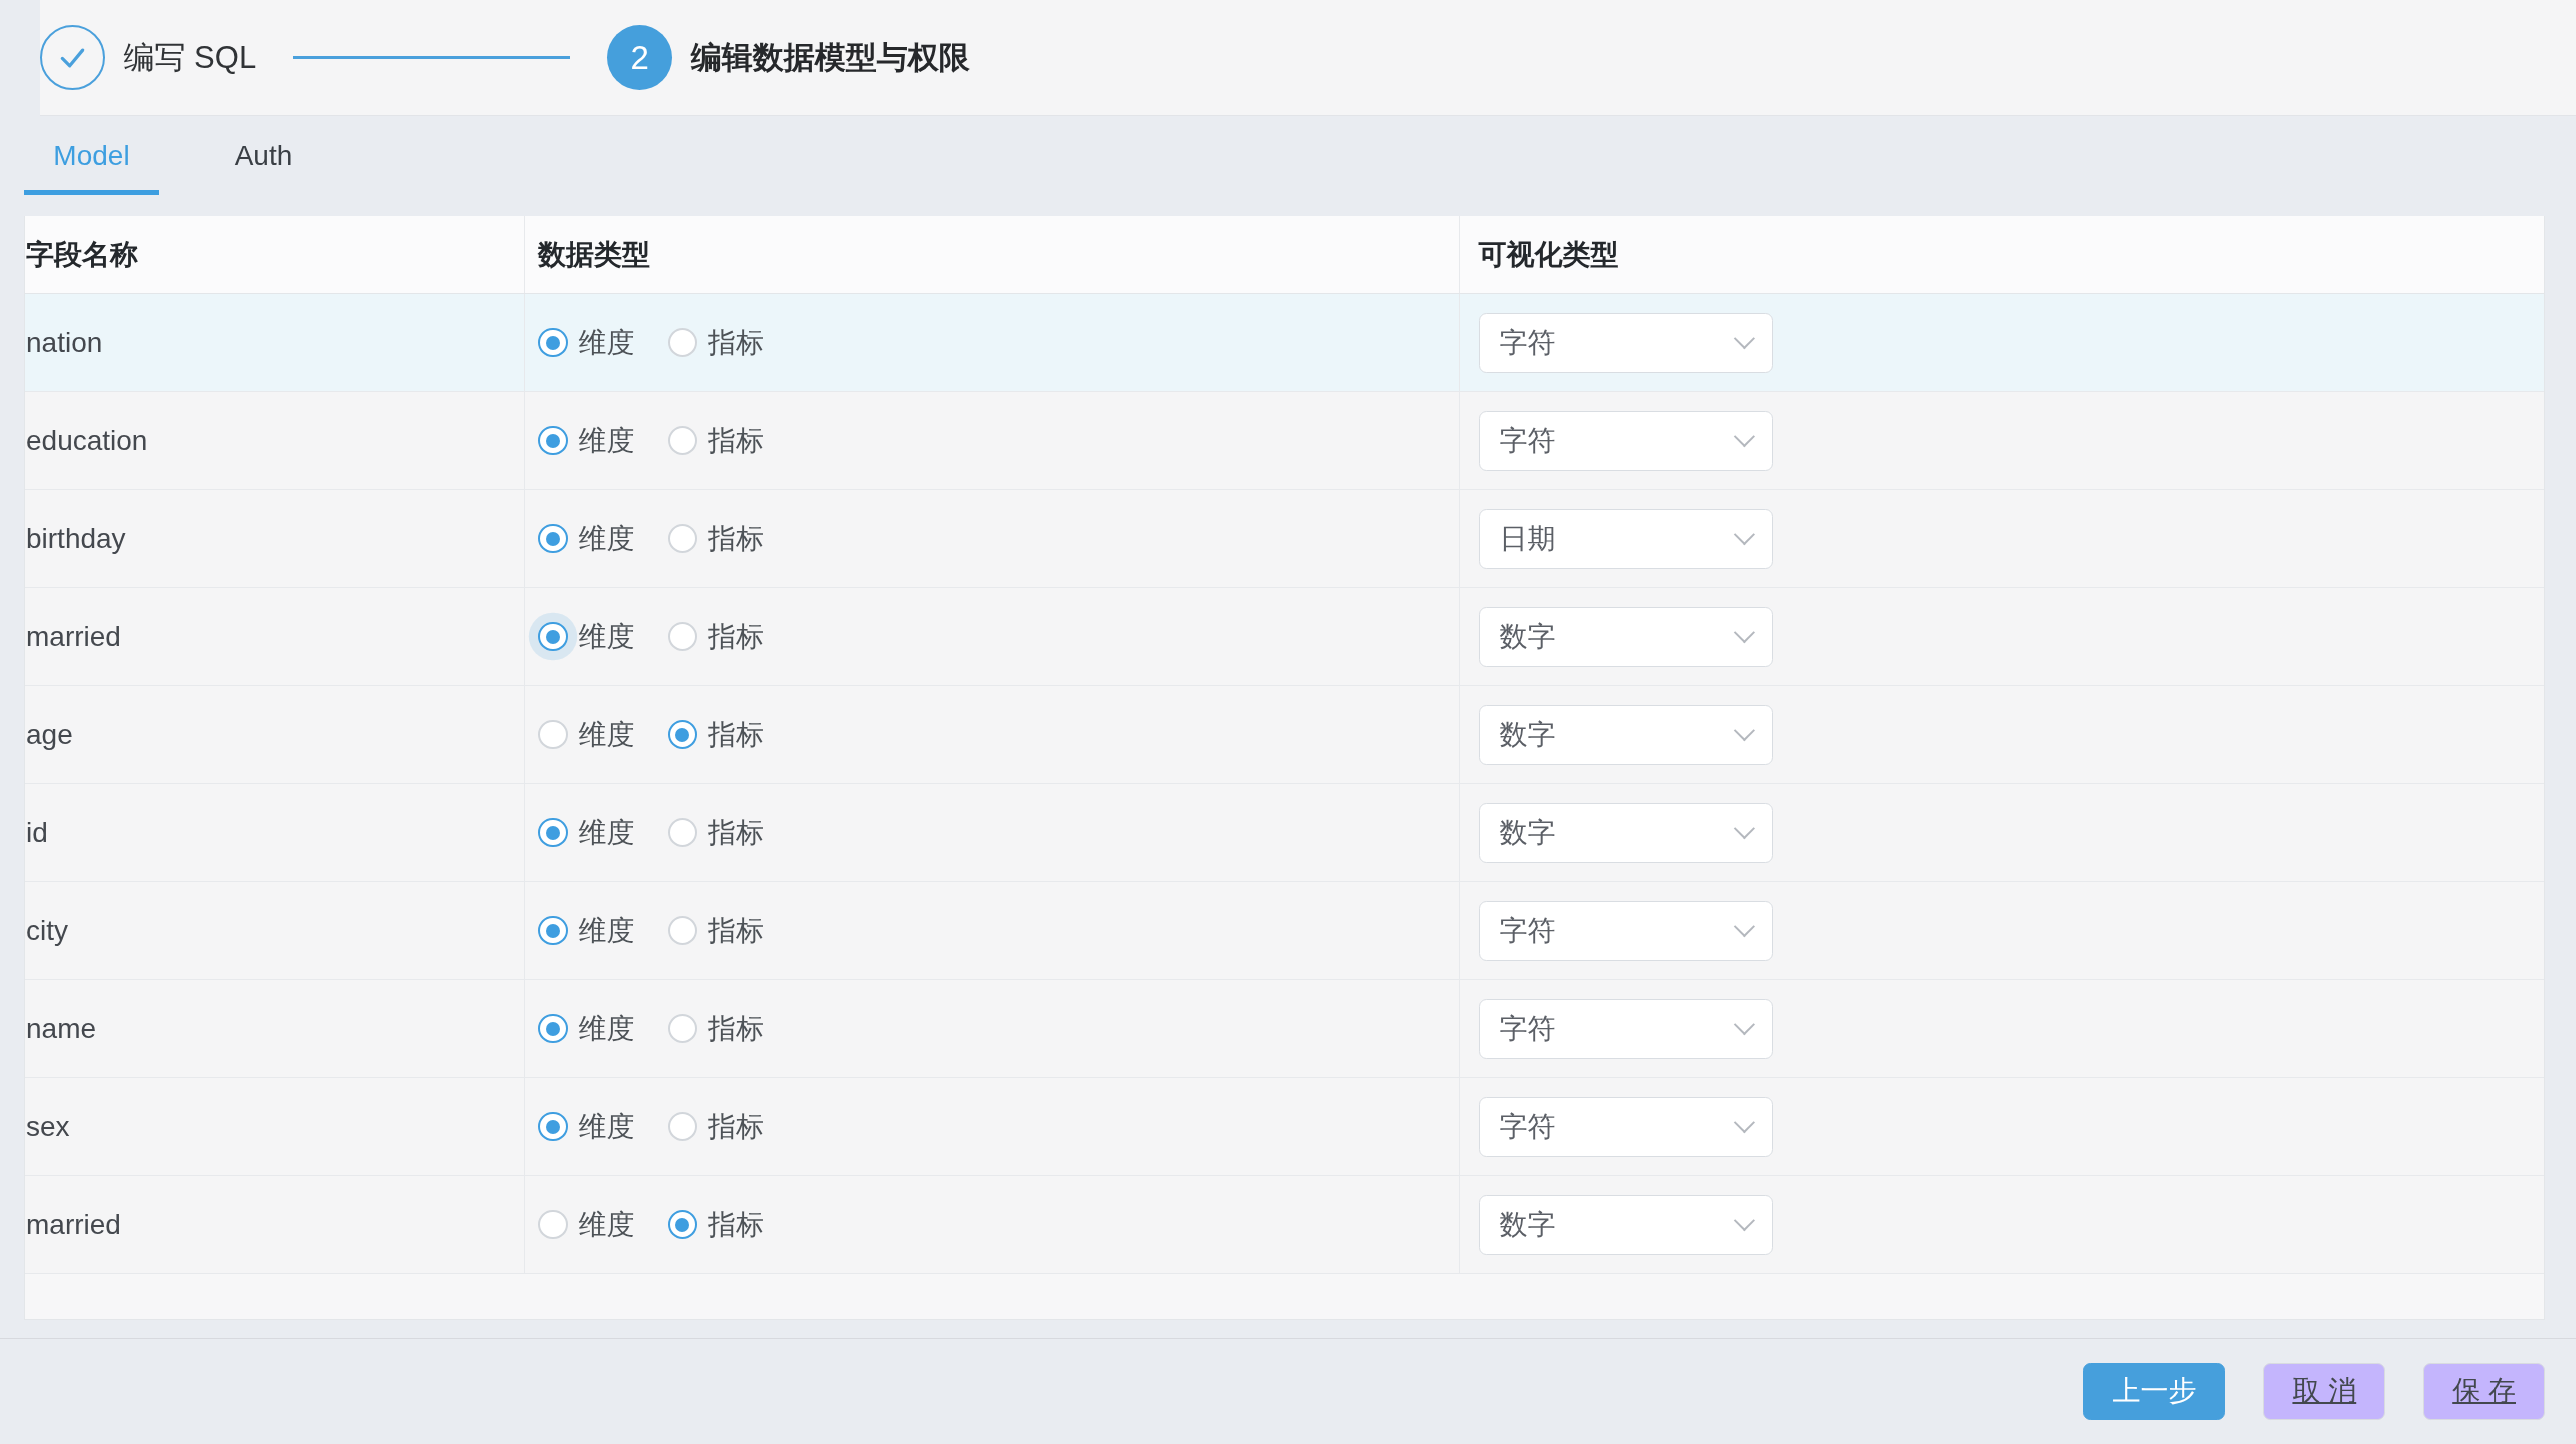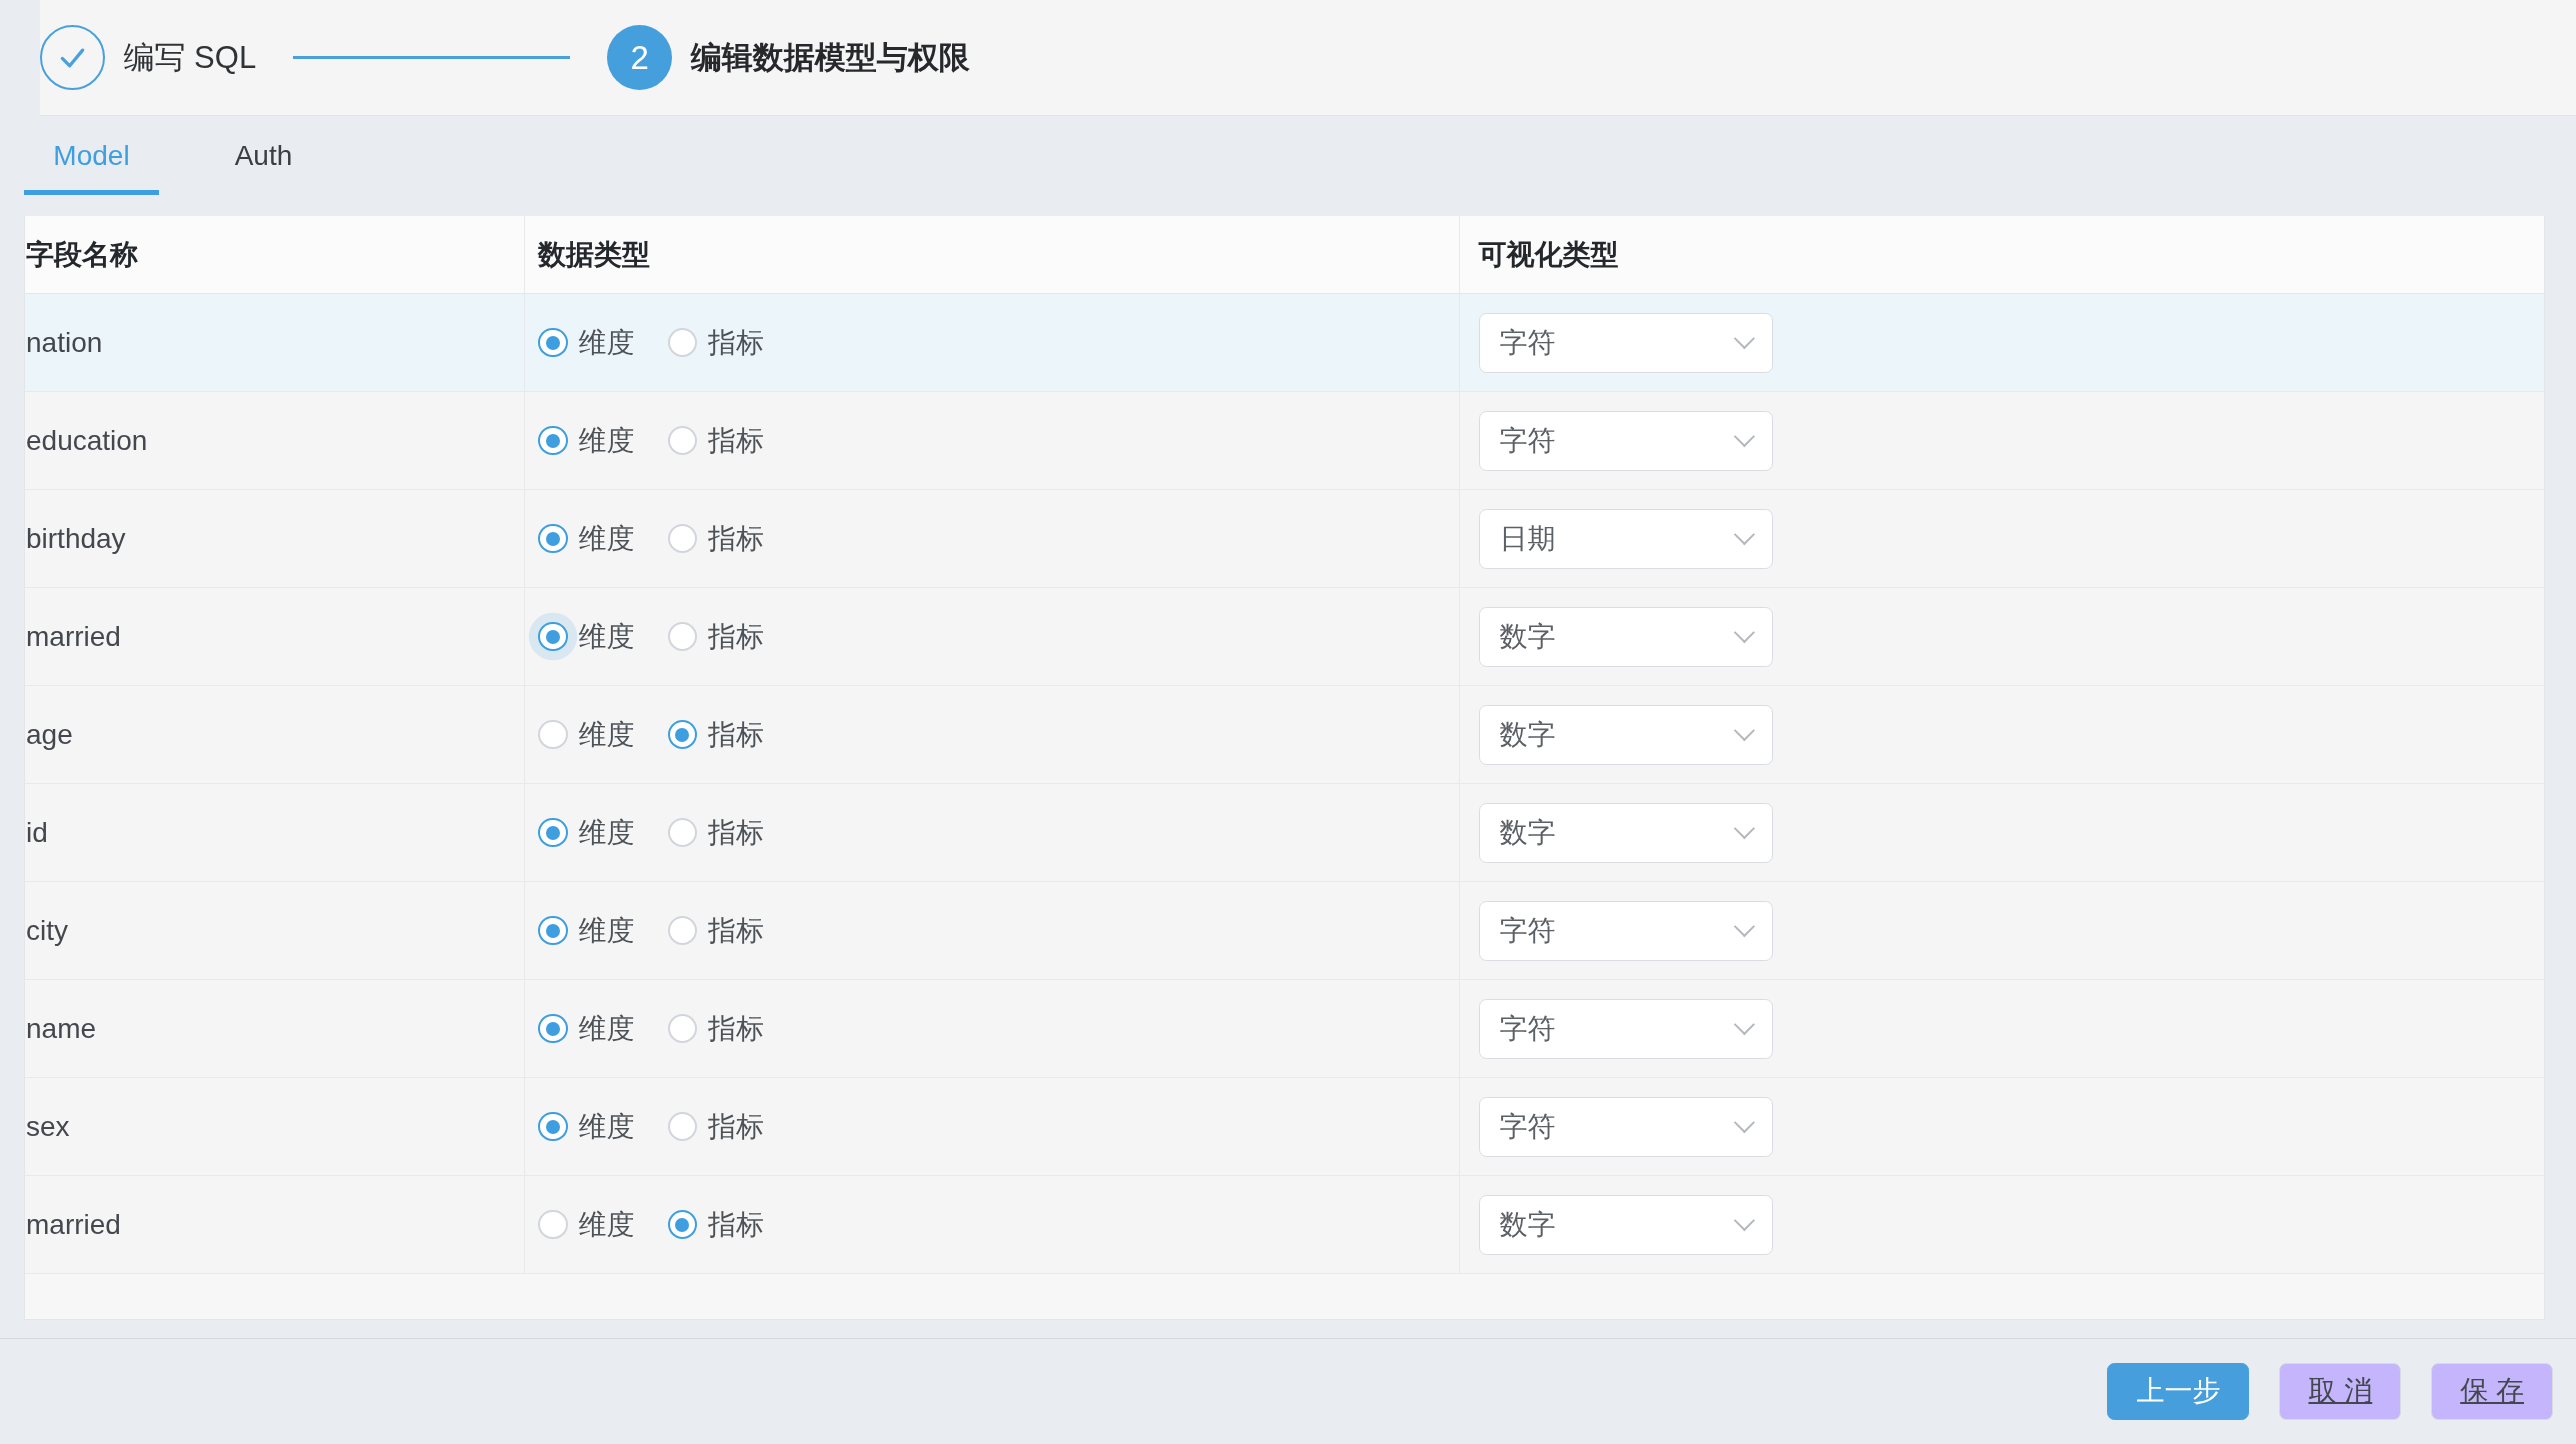--- a/index.html
+++ b/index.html
@@ -89,21 +89,21 @@
     transform:rotate(45deg) translate(-2.8px,-2.8px);
   }
 
   .table-footer-strip { height:45px; background:#f7f7f8; }
 
   
   .footer-gap { height:17.5px; }
   .footer-divider { height:1.8px; background:#d7d9de; }
   .footer {
     height:104px; display:flex; align-items:center; justify-content:flex-end;
-    padding-right:23px; background:#e9ecf1;
+    padding-right:31px; background:#e9ecf1;gap:8px;
   }
   .btn {
     height:57px; border-radius:7.4px; font-size:28px;
     display:flex; align-items:center; justify-content:center;
     padding:0 28px; cursor:pointer; white-space:nowrap;
     font-family:"Liberation Sans","DejaVu Sans",sans-serif;
   }
   .btn-primary { background:#469fdc; color:#ffffff; border:1.4px solid #469fdc; margin-right:30px; }
   .btn-plain { background:#c4b5fd; color:#43484e; border:1.4px solid #d8dbe0; margin-right:30px;text-decoration:underline; }
   .btn:last-child { margin-right:0; }

